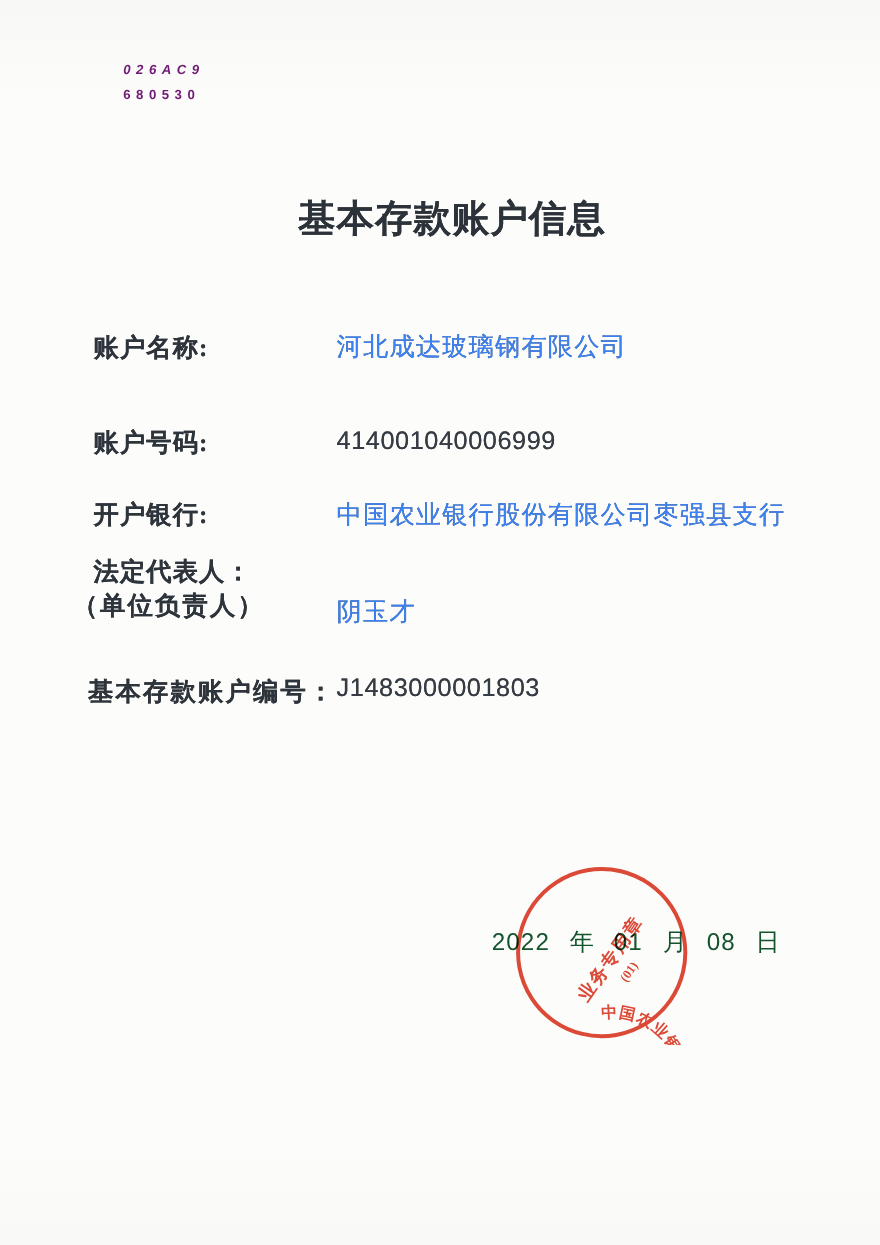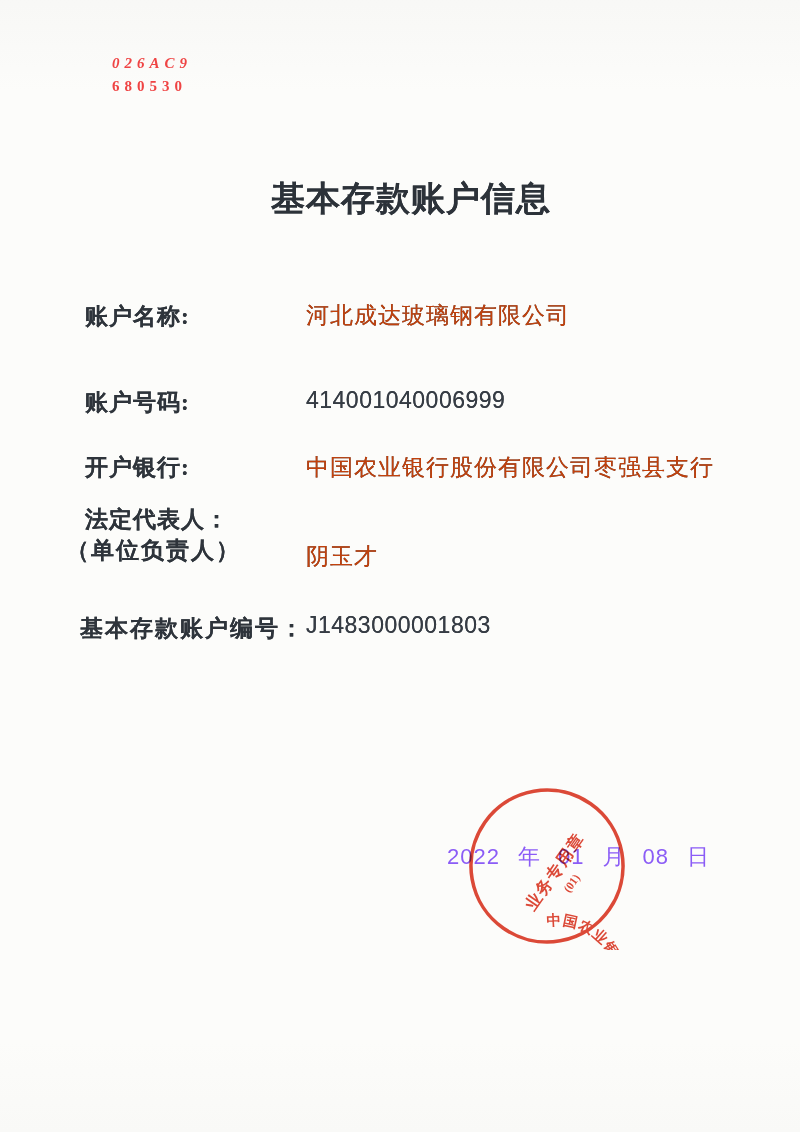--- a/index.html
+++ b/index.html
@@ -12,61 +12,61 @@
   .page{position:absolute;inset:0;}
   
   .page::before{
     content:"";position:absolute;inset:0;pointer-events:none;
     background:linear-gradient(180deg, rgba(240,240,238,.35) 0%, rgba(255,255,255,0) 8%, rgba(255,255,255,0) 92%, rgba(242,242,240,.3) 100%);
   }
 
   
   .scan-code{
     position:absolute;left:112px;top:52px;
-    font-family:Liberation Serif, serif;
-    font-size:15px;font-weight:bold;line-height:23px;
-    letter-spacing:5px;color:#ef4444;
+    font-family:Liberation Sans, sans-serif;
+    font-size:12px;font-weight:bold;line-height:23px;
+    letter-spacing:5px;color:#701a75;
   }
   .scan-code .l1{font-style:italic;}
 
   
   .doc-title{
     position:absolute;left:0;top:176px;width:822px;text-align:center;
     font-size:34px;font-weight:bold;letter-spacing:1px;color:#2c3239;
     text-shadow:0 0 .5px #3a4047;
   }
 
   
   .row{position:absolute;left:0;top:0;width:100%;}
   .flabel{
     position:absolute;left:85px;font-size:23px;font-weight:bold;
     color:#2e343b;letter-spacing:1px;white-space:nowrap;
     text-shadow:0 0 .4px #3a4047;
   }
   .fvalue{
-    position:absolute;left:306px;font-size:23px;color:#c2410c;
+    position:absolute;left:306px;font-size:23px;color:#3b82f6;
     letter-spacing:1px;white-space:nowrap;text-shadow:0 0 .3px #444a52;
   }
   .fvalue.num{font-family:"Liberation Sans", sans-serif;letter-spacing:.5px;color:#363c44;}
   .row1 .flabel{top:301px;} .row1 .fvalue{top:300px;}
   .row2 .flabel{top:387px;} .row2 .fvalue{top:387px;text-align:right;}
   .row3 .flabel{top:452px;} .row3 .fvalue{top:452px;}
   .row4 .flabel{top:504px;}
   .row4 .flabel2{
     position:absolute;left:66px;top:535px;font-size:23px;font-weight:bold;
     color:#2e343b;letter-spacing:2px;white-space:nowrap;text-shadow:0 0 .4px #3a4047;
   }
   .row4 .fvalue{top:541px;}
   .row5 .flabel{left:80px;top:613px;letter-spacing:2px;}
   .row5 .fvalue{top:612px;}
 
   
   .issue-date{
     position:absolute;left:447px;top:842px;display:flex;gap:18px;
-    font-size:22px;color:#8b5cf6;align-items:baseline;white-space:nowrap;
+    font-size:22px;color:#14532d;align-items:baseline;white-space:nowrap;
   }
   .issue-date .num{font-family:"Liberation Sans", sans-serif;letter-spacing:1px;}
   .issue-date .unit{font-family:"Liberation Serif", serif;}
 
   
   .seal{
     position:absolute;left:463px;top:782px;width:168px;height:168px;
     mix-blend-mode:multiply;opacity:.92;
   }
   .seal svg{width:100%;height:100%;}

